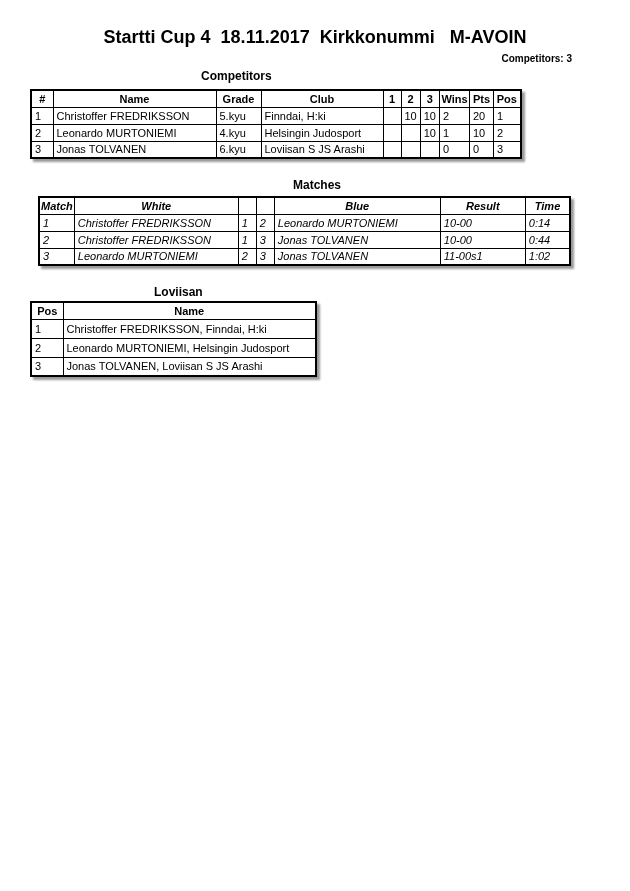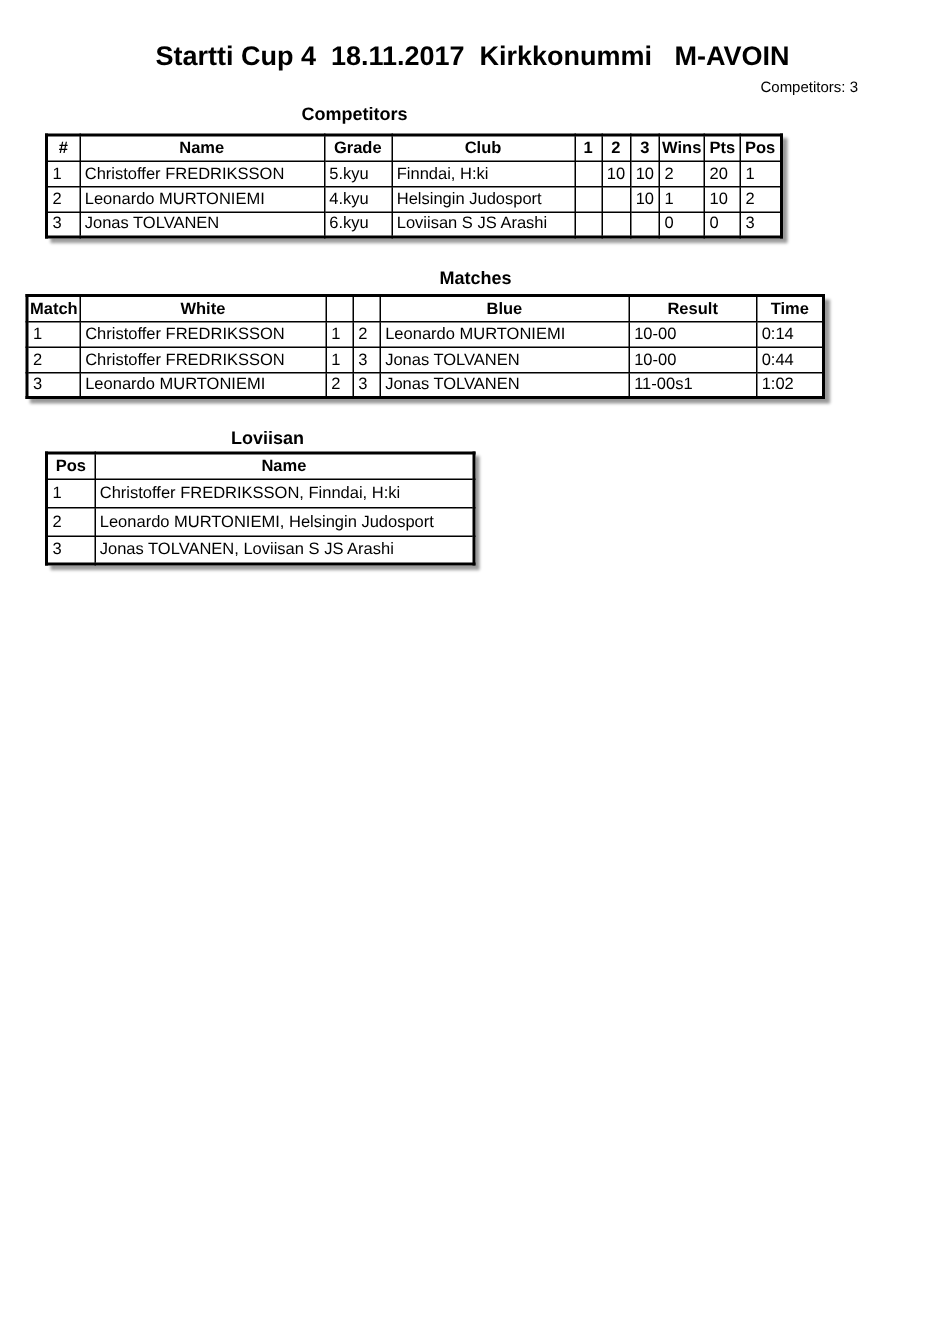--- a/index.html
+++ b/index.html
@@ -21,21 +21,21 @@
     text-align: center;
     font-size: 18px;
     font-weight: bold;
     white-space: pre;
   }
   .comp-count {
     position: absolute;
     top: 53px;
     right: 58px;
     font-size: 10px;
-    font-weight: normal;
+    font-weight: bold;
   }
   .section-heading {
     position: absolute;
     font-size: 12px;
     font-weight: bold;
   }
   #competitors-heading { top: 69px;  left: 201px; }
   #matches-heading     { top: 178px; left: 269px; margin-left: 24px; }
   #results-heading     { top: 285px; left: 154px; }
 
@@ -55,21 +55,21 @@
     white-space: nowrap;
     overflow: hidden;
     font-size: 11px;
     vertical-align: middle;
   }
   table.sheet th { font-weight: bold; text-align: center; padding: 1px 1px; }
   td.al { text-align: left; }
   td.ac { text-align: left; }
 
   #competitors-table { top: 89px;  left: 30px; }
-  #matches-table     { top: 196px; left: 17px; }
+  #matches-table     { top: 196px; left: 38px; font-style: italic; }
   #results-table     { top: 301px; left: 30px; }
   #results-table td  { height: 19px; }
 </style>
 </head>
 <body>
 
 <div class="page">
 
   <h1 class="title">Startti Cup 4  18.11.2017  Kirkkonummi   M-AVOIN</h1>
 

